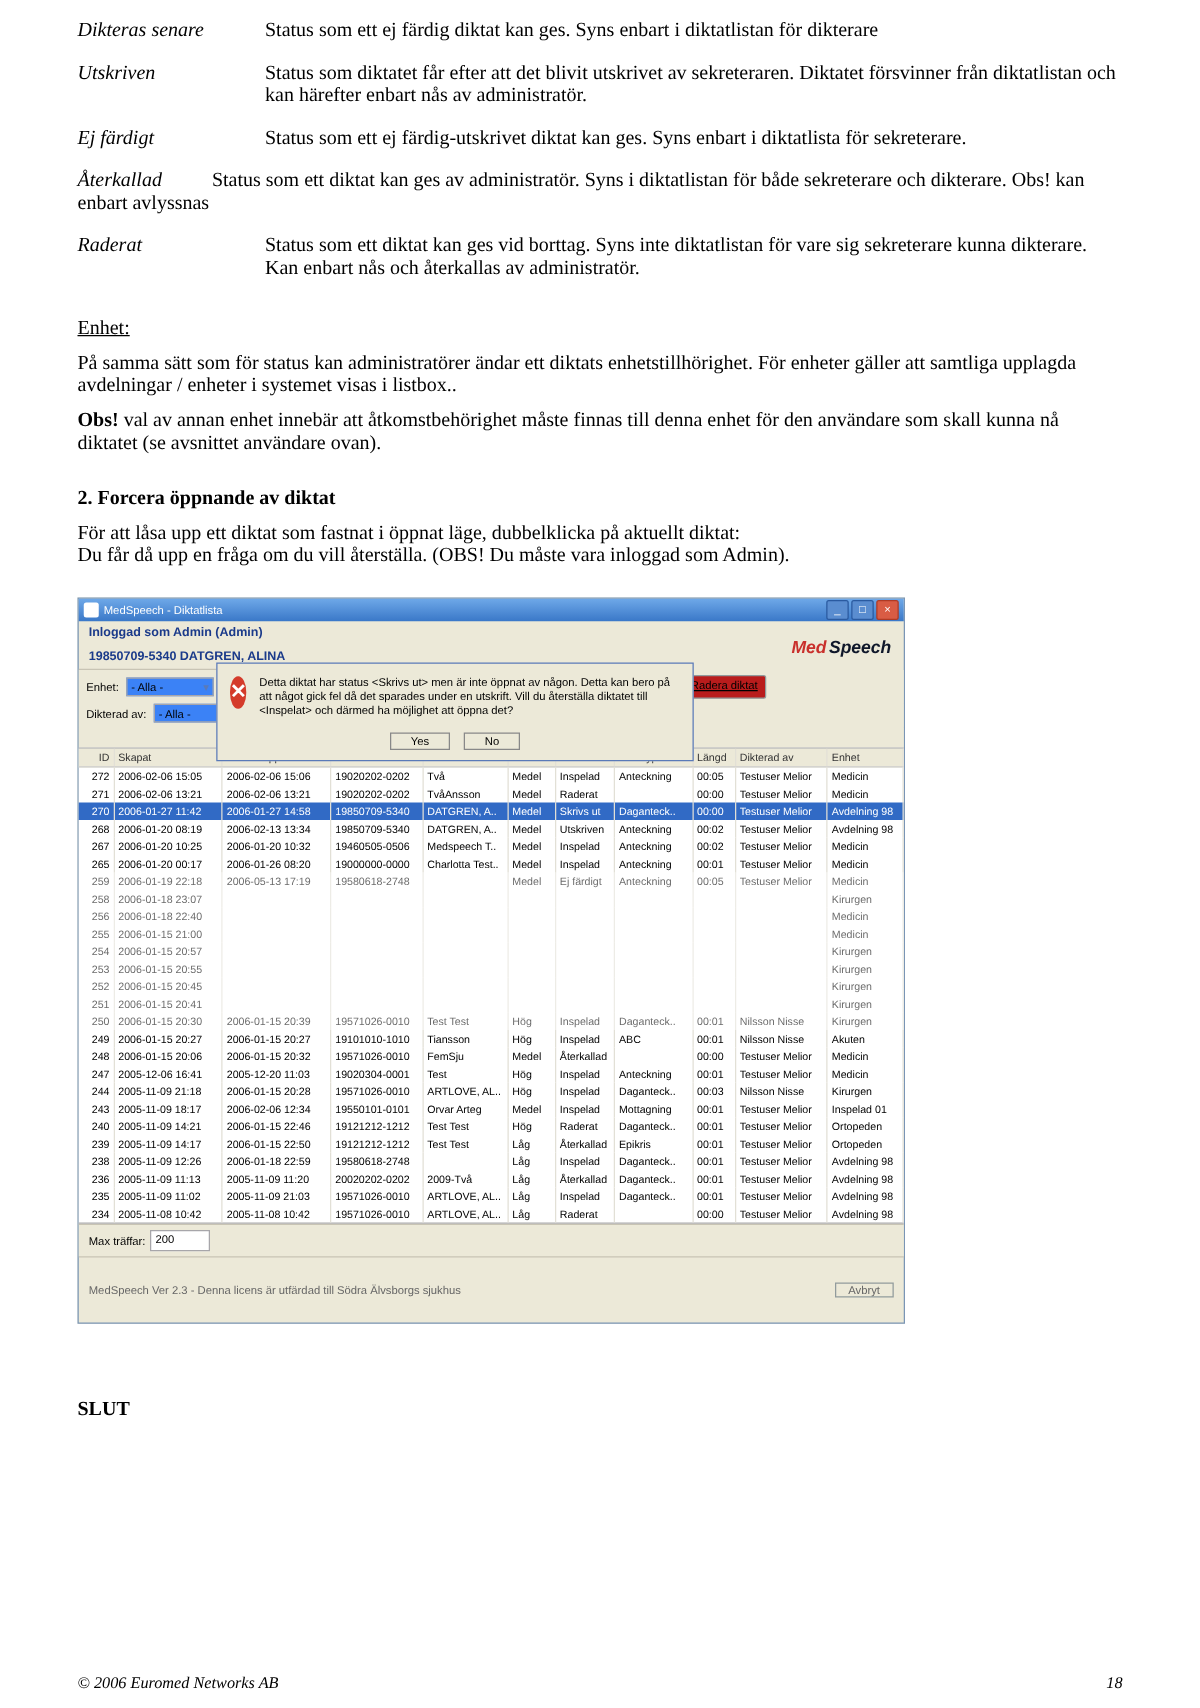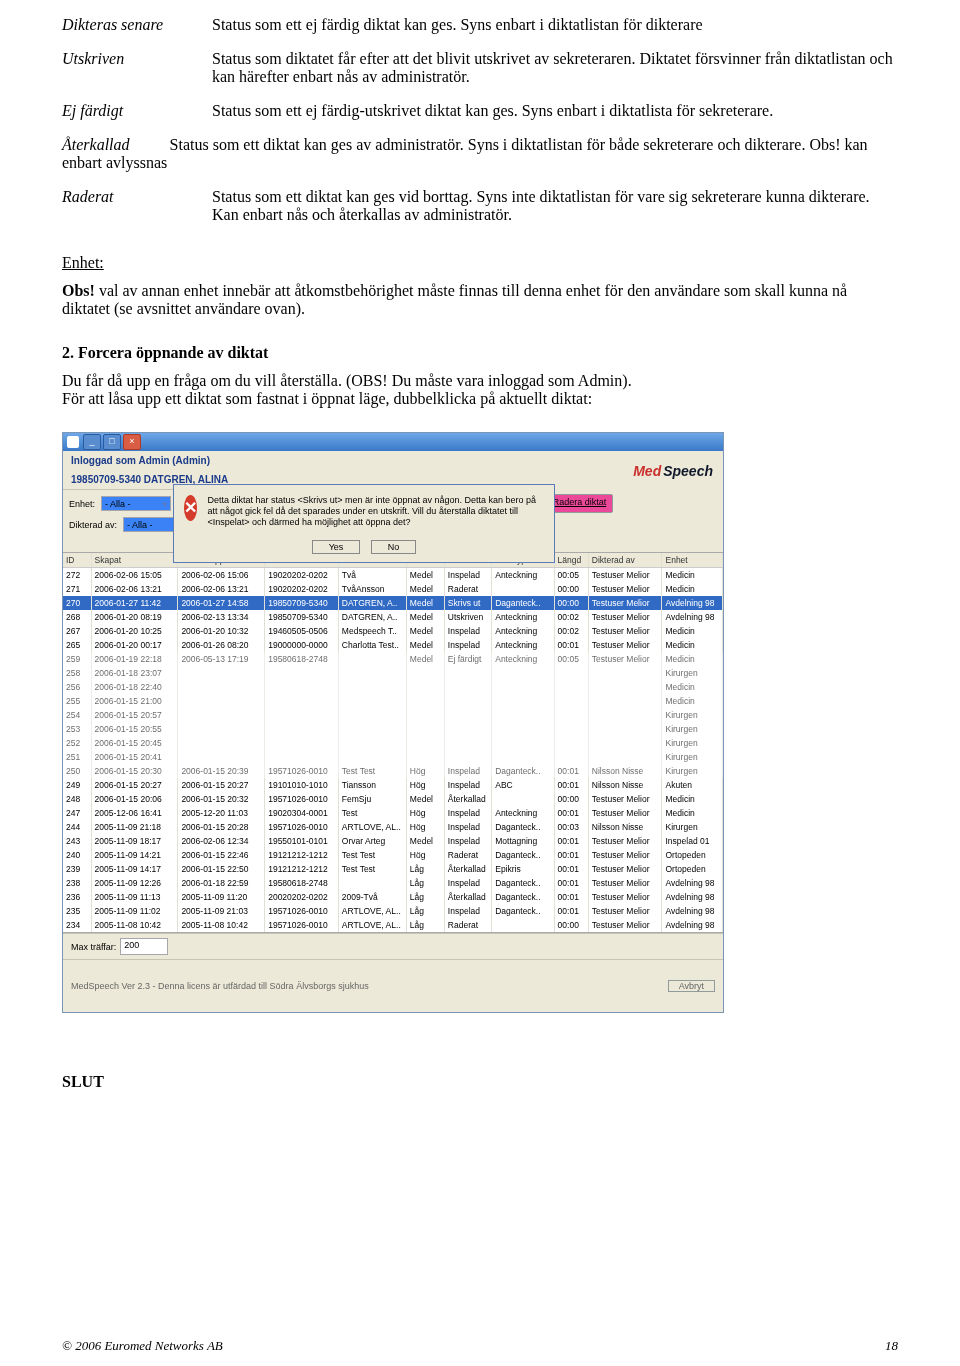--- a/index.html
+++ b/index.html
@@ -116,21 +116,21 @@
   .searchrow .ro { background:#ece9d8; color:#777; }
   .searchrow .dd::after {
     content: "▾";
     float: right;
     color: #5a7ab8;
     margin-left: 2px;
   }
   .searchrow .btn {
     height: 17px;
     padding: 0 6px;
-    background: #ec4899;
+    background: #b91c1c;
     border: 1px solid #919b9c;
     border-radius: 2px;
     line-height: 15px;
     text-decoration: underline;
   }
   .chk {
     width: 10px; height: 10px;
     border: 1px solid #888;
     background: #fff;
     display:inline-block;
@@ -159,21 +159,21 @@
   .dh, .dr { display:flex; }
   .dh { background: #ece9d8; color:#333; border-bottom:1px solid #ccc; }
   .dh > div, .dr > div {
     padding: 1px 3px;
     white-space: nowrap;
     overflow: hidden;
     box-sizing: border-box;
     border-right: 1px solid #e2e0d6;
   }
   .dr.sel { background:#316ac5; color:#fff; }
-  .c-id    { width: 30px; }
+  .c-id    { width: 30px; text-align: right; }
   .c-skap  { width: 92px; }
   .c-open  { width: 92px; }
   .c-pnr   { width: 78px; }
   .c-namn  { width: 72px; }
   .c-prio  { width: 40px; }
   .c-stat  { width: 50px; }
   .c-typ   { width: 66px; }
   .c-len   { width: 36px; }
   .c-dik   { width: 78px; }
   .c-enh   { width: 64px; }
@@ -274,31 +274,33 @@
     <div class="def-block">
       <div class="def-row">
         <div class="def-label">Raderat</div>
         <div class="def-text">Status som ett diktat kan ges vid borttag. Syns inte diktatlistan för vare sig sekreterare kunna dikterare. Kan enbart nås och återkallas av administratör.</div>
       </div>
     </div>
 
   </div>
 
   <div class="section-label">Enhet:</div>
+  <div class="para">På samma sätt som för status kan administratörer ändar ett diktats enhetstillhörighet. För enheter gäller att samtliga upplagda avdelningar / enheter i systemet visas i listbox..</div>
   <div class="para">
     <b>Obs!</b><span> val av annan enhet innebär att åtkomstbehörighet måste finnas till denna enhet för den användare som skall kunna nå diktatet (se avsnittet användare ovan).</span>
   </div>
 
   <div class="bold-heading">2. Forcera öppnande av diktat</div>
+  <div>För att låsa upp ett diktat som fastnat i öppnat läge, dubbelklicka på aktuellt diktat:</div>
   <div>Du får då upp en fråga om du vill återställa. (OBS! Du måste vara inloggad som Admin).</div>
-  <div>För att låsa upp ett diktat som fastnat i öppnat läge, dubbelklicka på aktuellt diktat:</div>
 
   <div class="screenshot">
     <div class="titlebar">
       <div class="ticon"></div>
+      <div class="title-text">MedSpeech - Diktatlista</div>
       <div class="winbtns">
         <div class="winbtn">_</div>
         <div class="winbtn">□</div>
         <div class="winbtn close">×</div>
       </div>
     </div>
 
     <div style="display:flex;align-items:center;justify-content:space-between;">
       <div>
         <div class="logininfo" style="border-bottom:none;">Inloggad som Admin  (Admin)</div>

